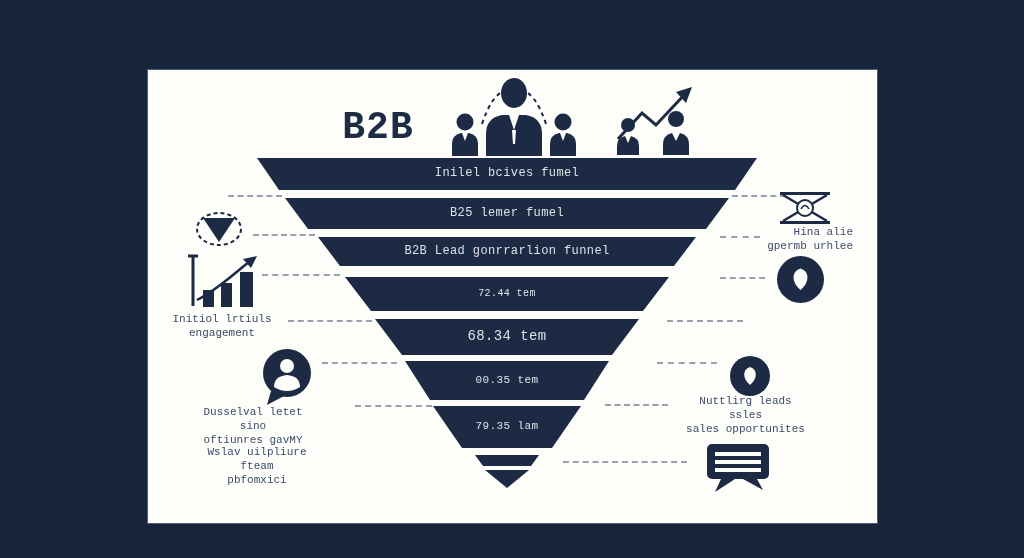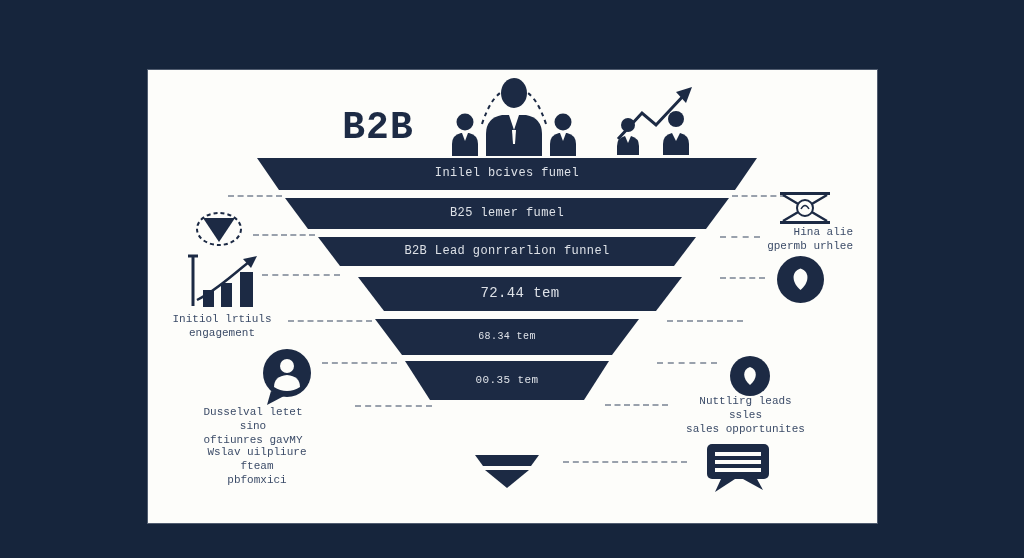--- a/index.html
+++ b/index.html
@@ -14,23 +14,23 @@
   
   .tier{position:absolute;background:#1c2a44;display:flex;align-items:center;justify-content:center;
         color:#dde1e7;letter-spacing:.4px;}
   .tier span{transform:translateY(-1px);}
   .t1{left:109px;top:88px;width:500px;height:32px;font-size:12px;
       clip-path:polygon(0 0,100% 0,calc(100% - 22px) 100%,22px 100%);}
   .t2{left:137px;top:128px;width:444px;height:31px;font-size:12px;
       clip-path:polygon(0 0,100% 0,calc(100% - 23px) 100%,23px 100%);justify-content:center;}
   .t3{left:170px;top:167px;width:378px;height:29px;font-size:12px;
       clip-path:polygon(0 0,100% 0,calc(100% - 22px) 100%,22px 100%);}
-  .t4{left:210px;top:207px;width:324px;height:34px;font-size:14px;
+  .t4{left:197px;top:207px;width:324px;height:34px;font-size:10px;
       clip-path:polygon(0 0,100% 0,calc(100% - 26px) 100%,26px 100%);}
-  .t5{left:227px;top:249px;width:264px;height:36px;font-size:10px;
+  .t5{left:227px;top:249px;width:264px;height:36px;font-size:14px;
       clip-path:polygon(0 0,100% 0,calc(100% - 27px) 100%,27px 100%);}
   .t6{left:257px;top:291px;width:204px;height:39px;font-size:11px;
       clip-path:polygon(0 0,100% 0,calc(100% - 25px) 100%,25px 100%);}
   .t7{left:285px;top:336px;width:148px;height:42px;font-size:11px;
       clip-path:polygon(0 0,100% 0,calc(100% - 29px) 100%,29px 100%);}
   .trapTip{position:absolute;left:327px;top:385px;width:64px;height:11px;background:#1c2a44;
       clip-path:polygon(0 0,100% 0,calc(100% - 8px) 100%,8px 100%);}
   .triTip{position:absolute;left:337px;top:400px;width:44px;height:18px;background:#1c2a44;
       clip-path:polygon(0 0,100% 0,50% 100%);}
   
@@ -97,20 +97,23 @@
       </div>
     <div class="tier t4">
         <span>72.44 tem</span>
       </div>
     <div class="tier t5">
         <span>68.34 tem</span>
       </div>
     <div class="tier t6">
         <span>00.35 tem</span>
       </div>
+    <div class="tier t7">
+        <span>79.35 lam</span>
+      </div>
     <div class="trapTip"></div>
     <div class="triTip"></div>
 
     <div class="dash dL1"></div>
     <div class="dash dR1"></div>
     <div class="dash dL2"></div>
     <div class="dash dR2"></div>
     <div class="dash dL3"></div>
     <div class="dash dR3"></div>
     <div class="dash dL4"></div>

